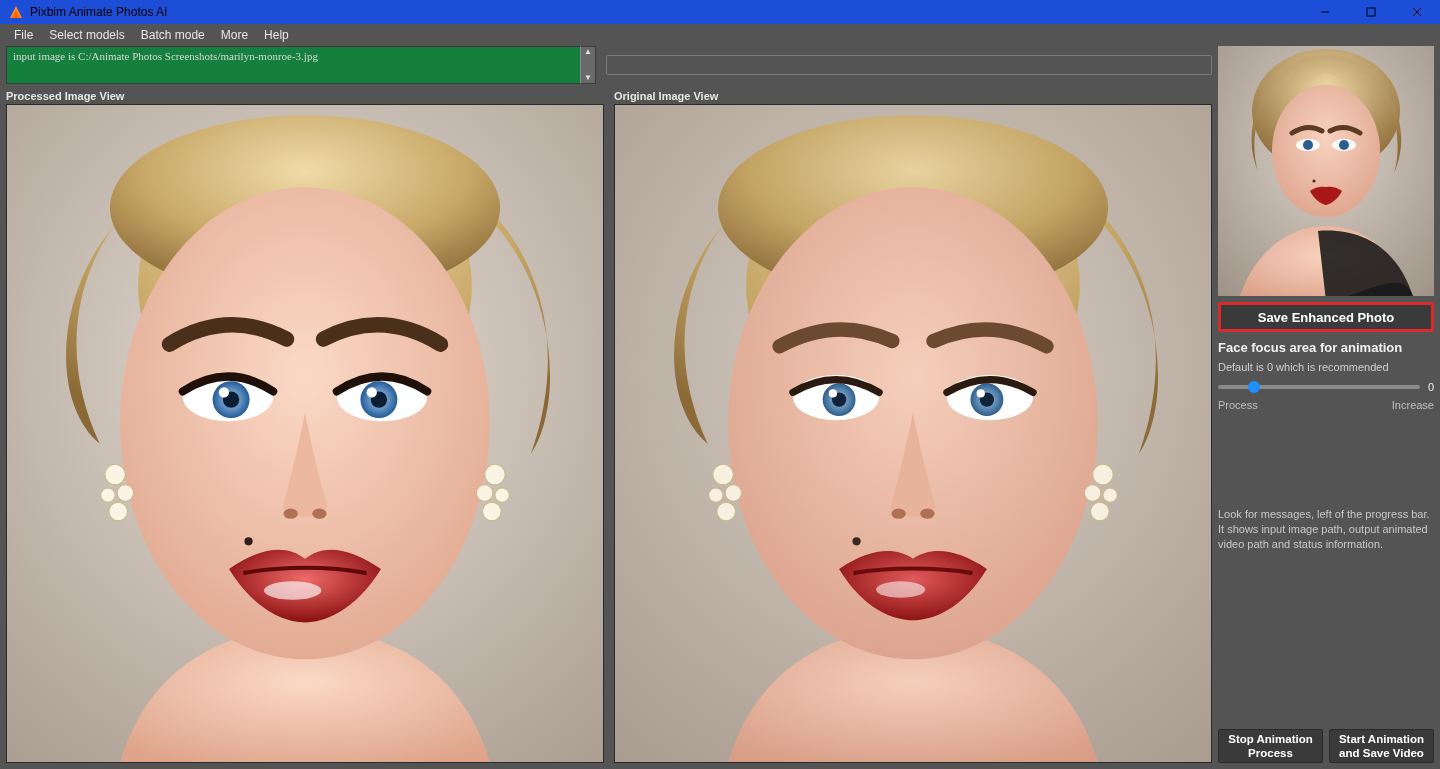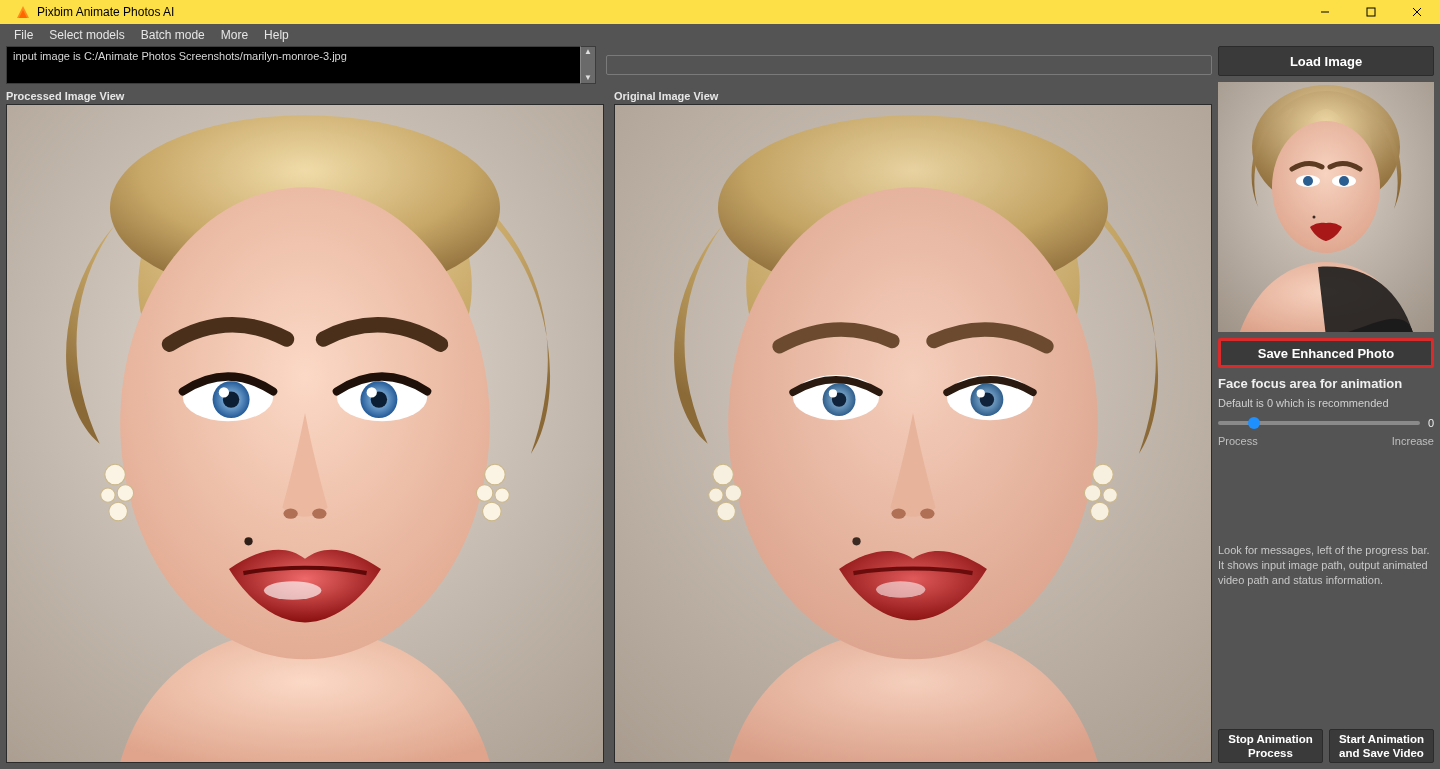--- a/index.html
+++ b/index.html
@@ -1,22 +1,22 @@
 <!DOCTYPE html>
 <html><head>
 <meta charset="utf-8">
 <style>
   * { box-sizing: border-box; margin: 0; padding: 0; }
   html, body { width: 1440px; height: 769px; overflow: hidden; font-family: "Segoe UI", Tahoma, sans-serif; }
   body { background: #ffffff; display: flex; flex-direction: column; }
 
   
   .titlebar {
-    height: 24px; background: #fde047; display: flex; align-items: center;
-    padding-left: 15px; font-size: 12px; color: #000;
+    height: 24px; background: #1d4ed8; display: flex; align-items: center;
+    padding-left: 8px; font-size: 12px; color: #000;
   }
   .titlebar .logo {
     width: 16px; height: 16px; margin-right: 6px;
     display: inline-flex; align-items: center; justify-content: center;
   }
   .titlebar .win-controls {
     margin-left: auto; display: flex;
   }
   .titlebar .win-btn {
     width: 46px; height: 24px; display:flex; align-items:center; justify-content:center;
@@ -35,23 +35,24 @@
   .main {
     flex: 1; background: #545454; display: flex; padding: 0 6px 6px 6px; gap: 6px;
     min-height: 0;
   }
   .left-block { flex: 1; display:flex; flex-direction:column; min-width:0; }
 
   
   .top-row { display:flex; gap:10px; height:38px; margin-bottom:6px; }
   .log-wrap { flex:0 0 590px; display:flex; }
   .log-box {
-    flex:1; background:#000000; border:1px solid #3c3c3c; color:#d7d7d7;
+    flex:1; background:#15803d; border:1px solid #3c3c3c; color:#d7d7d7;
     font-size:11px; line-height:13px; padding:3px 6px; overflow:hidden;
     border-right:none;
+    font-family:Liberation Serif, serif;
   }
   .log-scroll {
     width:16px; background:#6a6a6a; border:1px solid #3c3c3c; border-left:1px solid #888;
     display:flex; flex-direction:column; align-items:center; justify-content:space-between;
     padding:1px 0;
   }
   .log-scroll .arrow { font-size:8px; color:#e0e0e0; line-height:8px; }
   .progress-wrap { flex:1; display:flex; align-items:center; }
   .progress-bar {
     width:100%; height:20px; border:1px solid #7a7a7a; background:#545454;
@@ -302,21 +303,20 @@
                 <circle cx="482" cy="396" r="9"></circle>
             </g>
           </svg>
         </div>
       </div>
     </div>
 
   </div>
 
   <div class="sidebar">
-    <div class="big-btn">Load Image</div>
 
     <div class="thumb">
       <svg viewBox="0 0 216 260" width="100%" height="100%" preserveAspectRatio="xMidYMid slice">
         <defs>
           <radialGradient id="bgT" cx="50%" cy="40%" r="80%">
             <stop offset="0%" stop-color="#d9d0c7"></stop>
               <stop offset="100%" stop-color="#9c9084"></stop>
           </radialGradient>
           <radialGradient id="skinT" cx="50%" cy="40%" r="70%">
             <stop offset="0%" stop-color="#f7d3c0"></stop>

